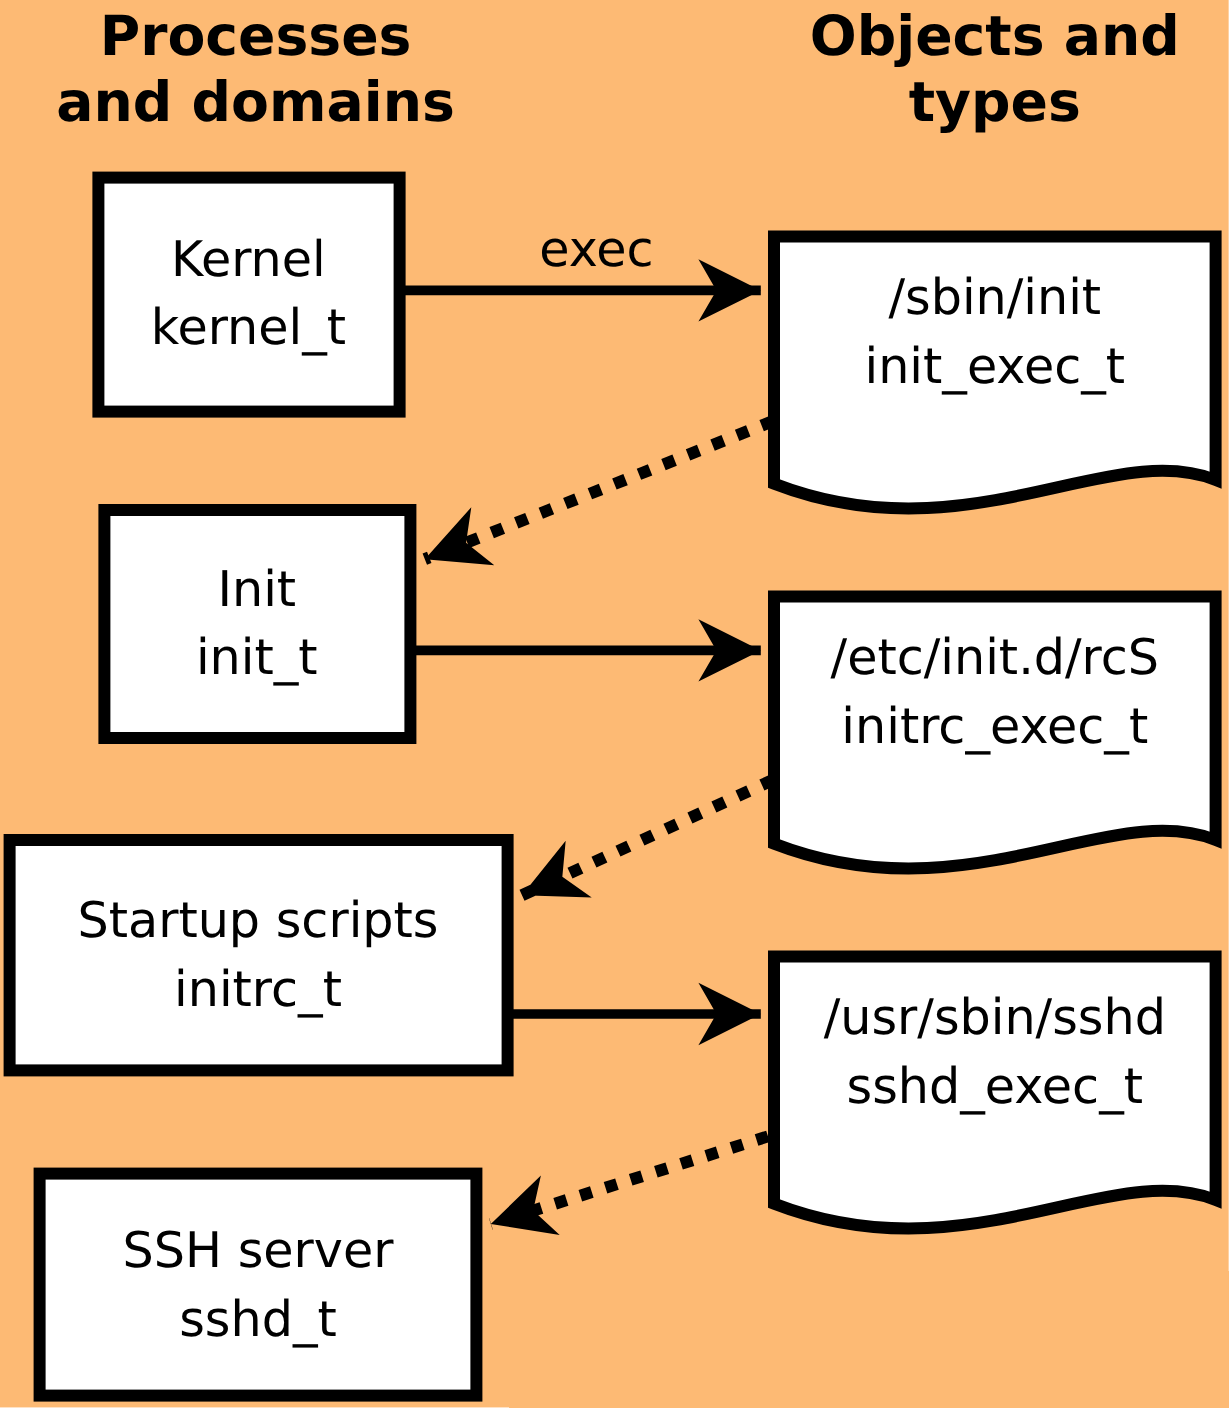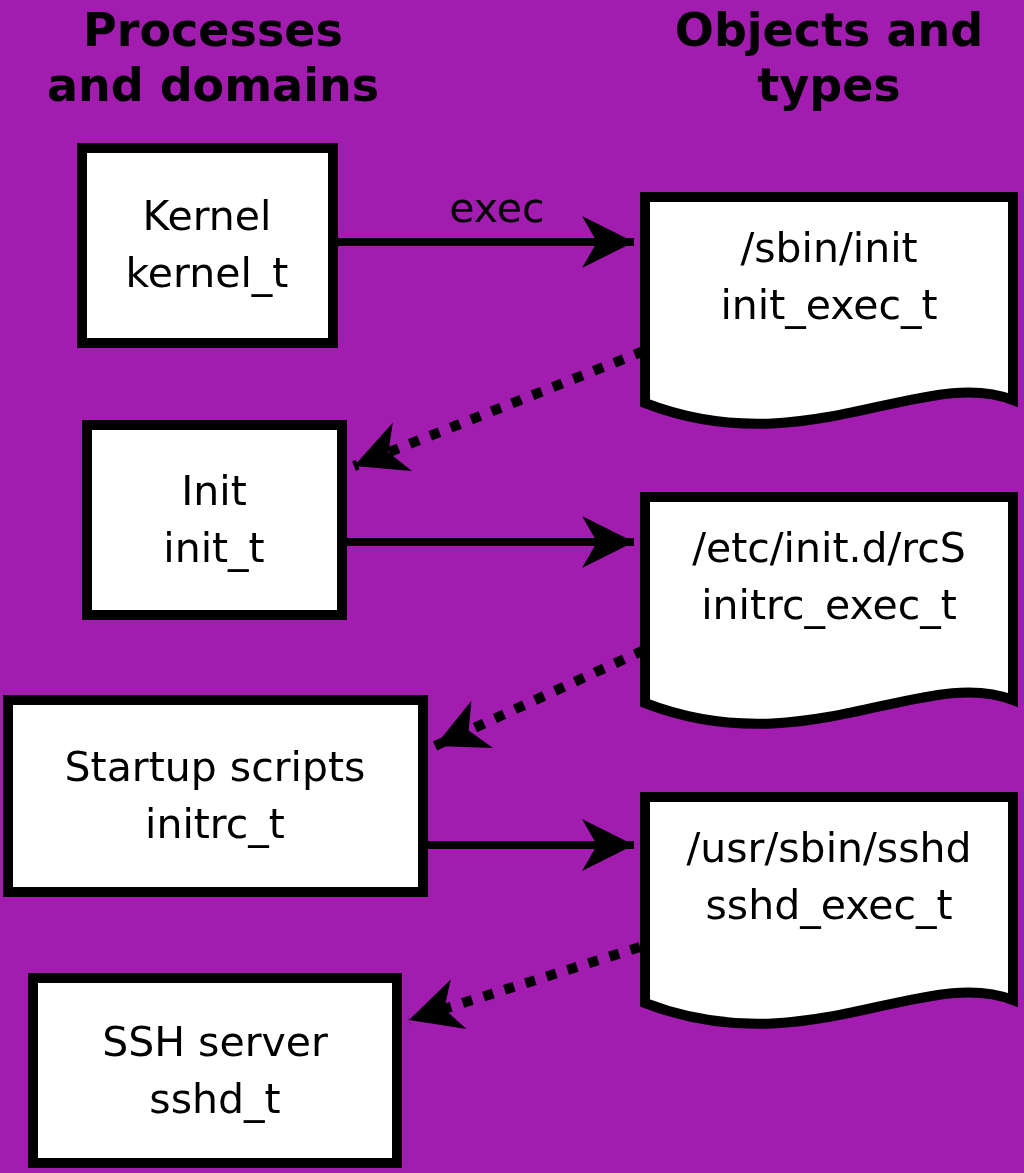--- a/index.html
+++ b/index.html
@@ -4,21 +4,21 @@
 <style>
   html, body {
     margin: 0;
     padding: 0;
     background: #ffffff;
   }
   .stage {
     position: relative;
     width: 1024px;
     height: 1173px;
-    background: #a21caf;
+    background: #fdba74;
     overflow: hidden;
   }
   svg { display: block; }
   .hdr {
     font-family: "DejaVu Sans", "Liberation Sans", sans-serif;
     font-weight: bold;
     font-size: 46px;
     fill: #000000;
     text-anchor: middle;
   }

